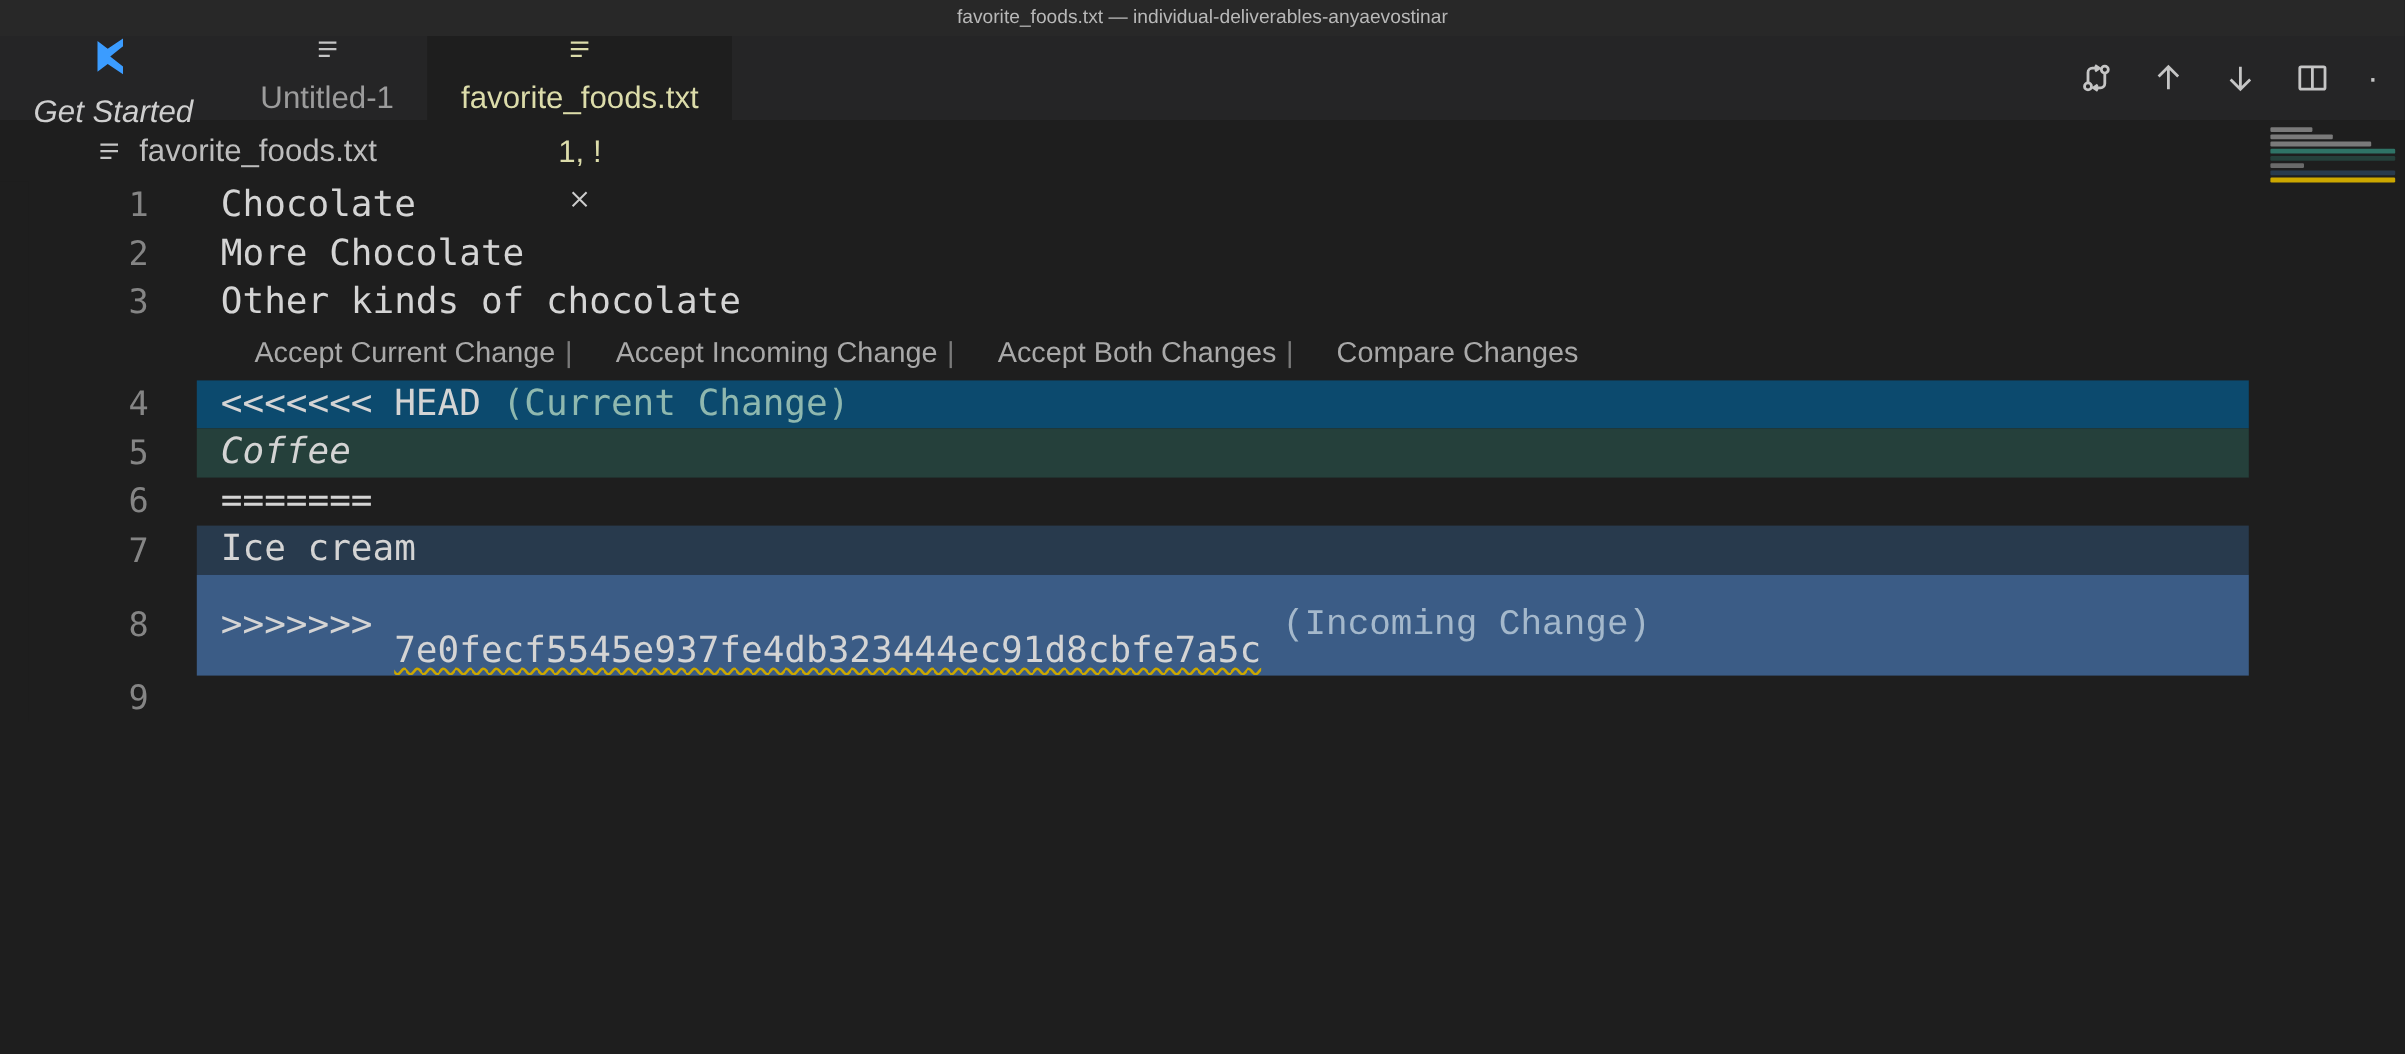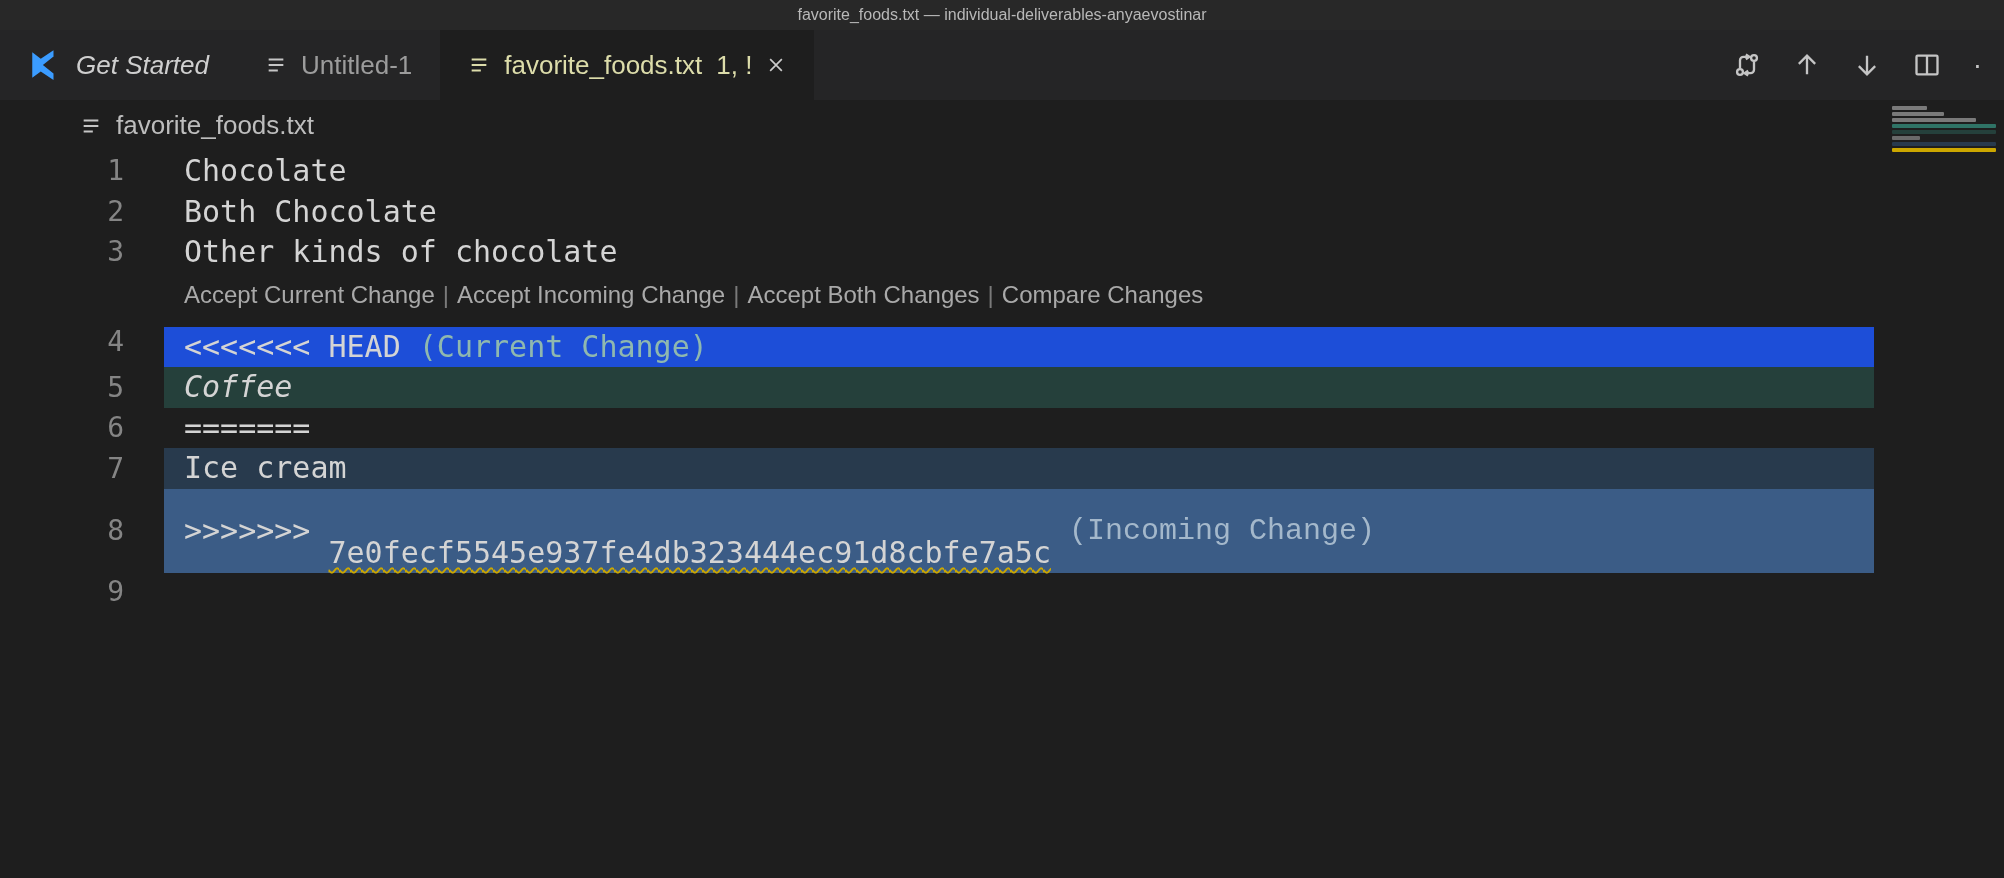--- a/index.html
+++ b/index.html
@@ -29,20 +29,21 @@
   }
   .tab {
     display: flex;
     align-items: center;
     gap: 14px;
     padding: 0 28px;
     font-size: 26px;
     color: #9c9c9c;
     cursor: pointer;
     position: relative;
+    flex-direction: column;
   }
   .tab.get-started .tab-label { font-style: italic; color: #cfcfcf; }
   .tab.active {
     background: #1e1e1e;
     color: #dcdcaa;
   }
   .tab.active .tab-label { color: #dcdcaa; }
   .tab .file-icon svg { width: 22px; height: 22px; display:block; }
   .tab .close-icon { color:#cccccc; }
   .tab .close-icon svg { width:20px; height:20px; display:block; }
@@ -104,23 +105,23 @@
     margin-right: 130px;
     position: relative;
     display:flex; align-items:center;
   }
   .codelens {
     font-family: -apple-system, BlinkMacSystemFont, "Segoe UI", sans-serif;
     font-size: 24px;
     color: #a0a0a0;
     padding: 6px 0 6px 20px;
   }
-  .codelens .lens-link { color:#a9a9a9; cursor:pointer; }
+  .codelens .lens-link { color:#a9a9a9; cursor:pointer;margin-left:28px; }
   .codelens .sep { color:#7a7a7a; padding: 0 8px; }
-  .bg-head-marker { background: #1d4ed8; margin-top: 10px; }
+  .bg-head-marker { background: #0c4a6e; }
   .bg-head-content { background: #25403B; font-style: italic; }
   .bg-incoming-content { background: #283A4D; }
   .bg-incoming-marker { background: #3B5C86; }
   .dim-green { color: #8fb8af; }
   .dim-blue { color: #a4b8cb; font-family: Liberation Mono, monospace; }
   .squiggle {
     text-decoration: underline wavy #cca700;
     text-decoration-thickness: 2px;
     text-underline-offset: 4px;
     margin-top: 44px;
@@ -232,21 +233,21 @@
 <div class="editor-wrap">
   <div class="activity-edge"></div>
   <div class="editor">
 
     <div class="code-row">
       <div class="gutter">1</div>
       <div class="line-content">Chocolate</div>
     </div>
     <div class="code-row">
       <div class="gutter">2</div>
-      <div class="line-content">Both Chocolate</div>
+      <div class="line-content">More Chocolate</div>
     </div>
     <div class="code-row">
       <div class="gutter">3</div>
       <div class="line-content">Other kinds of chocolate</div>
     </div>
 
     <div class="code-row">
       <div class="gutter"></div>
       <div class="line-content codelens">
         <span class="lens-link">Accept Current Change</span><span class="sep">|</span><span class="lens-link">Accept Incoming Change</span><span class="sep">|</span><span class="lens-link">Accept Both Changes</span><span class="sep">|</span><span class="lens-link">Compare Changes</span>

